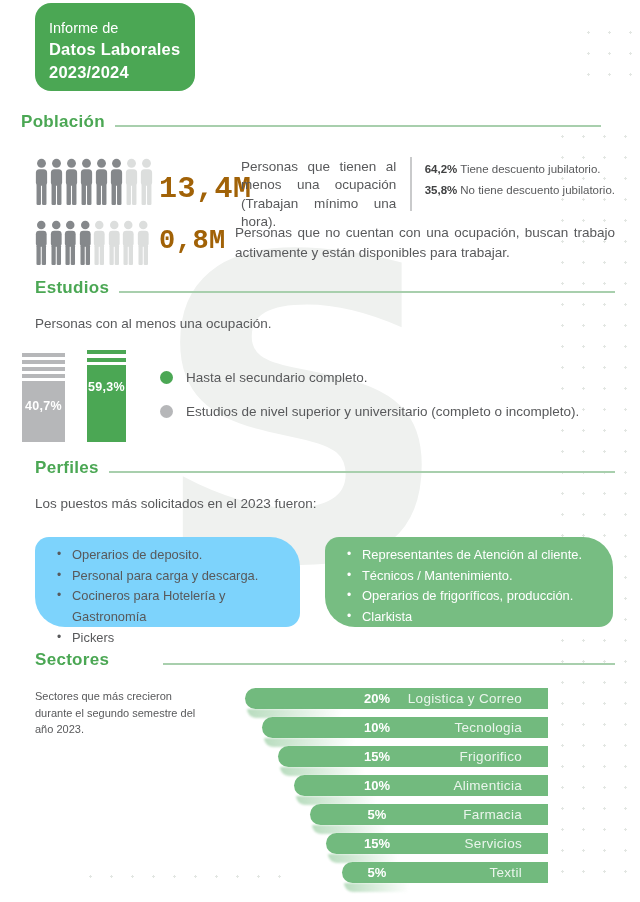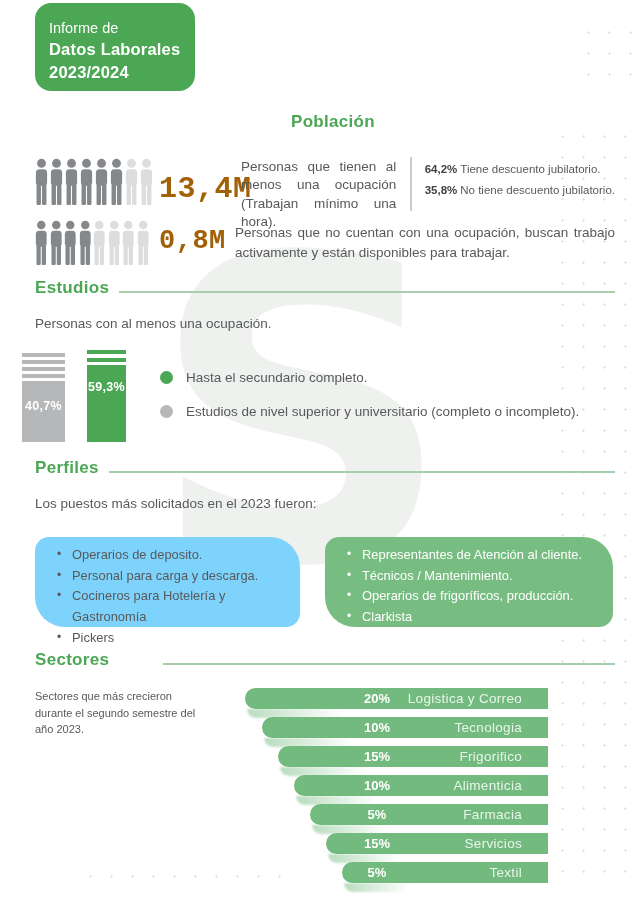--- a/index.html
+++ b/index.html
@@ -106,21 +106,21 @@
   <div class="dots" style="left:552px;top:126px;width:84px;height:760px;"></div>
   <div class="dots" style="left:80px;top:866px;width:210px;height:30px;"></div>
   <div class="watermark">S</div>
 
   <div class="layer badge">
     <div class="l1">Informe de</div>
     <div class="l2">Datos Laborales</div>
     <div class="l3">2023/2024</div>
   </div>
 
-  <div class="layer sec-title" style="left:43px;top:112px;flex-direction:column;">
+  <div class="layer sec-title" style="left:21px;top:112px;">
     <span class="t">Población</span>
     <span class="rule"></span>
   </div>
 
   <div class="layer prow row1">
     <div class="icons">
         <svg class="person dark" viewBox="0 0 22 80">
           <circle cx="11" cy="7.5" r="7.5"></circle>
           <rect x="1.5" y="17.5" width="19" height="28" rx="6"></rect>
           <rect x="2.6" y="43" width="7.5" height="35" rx="2"></rect>

